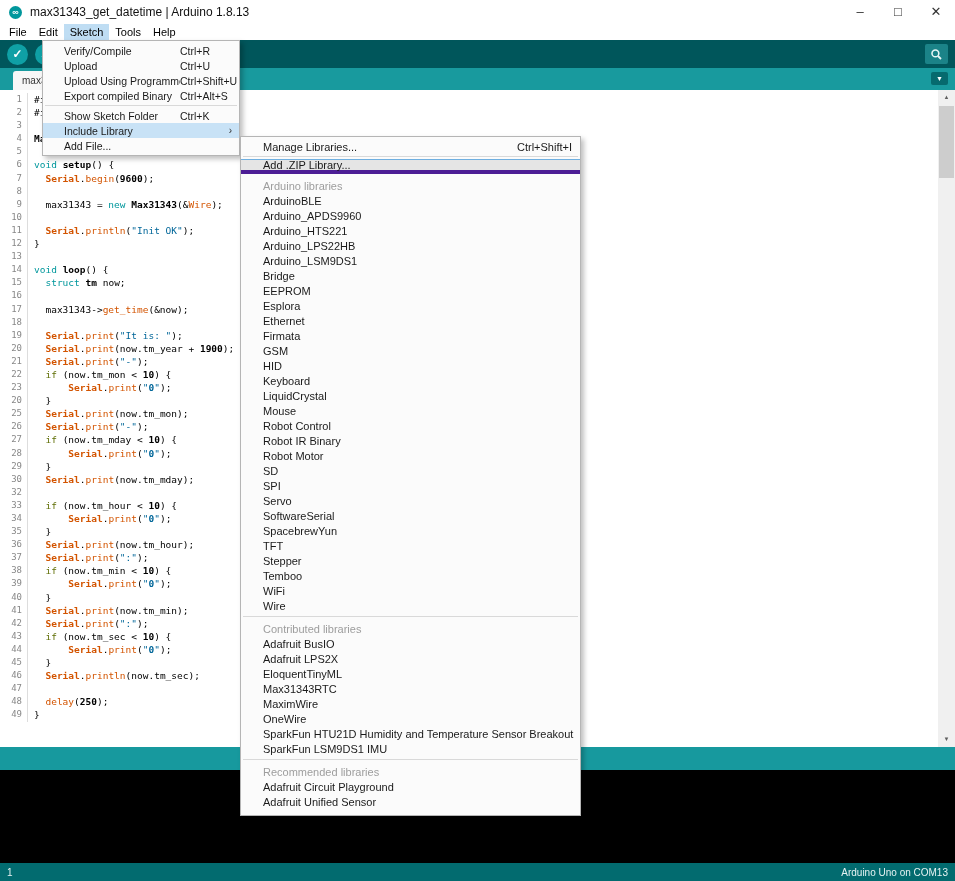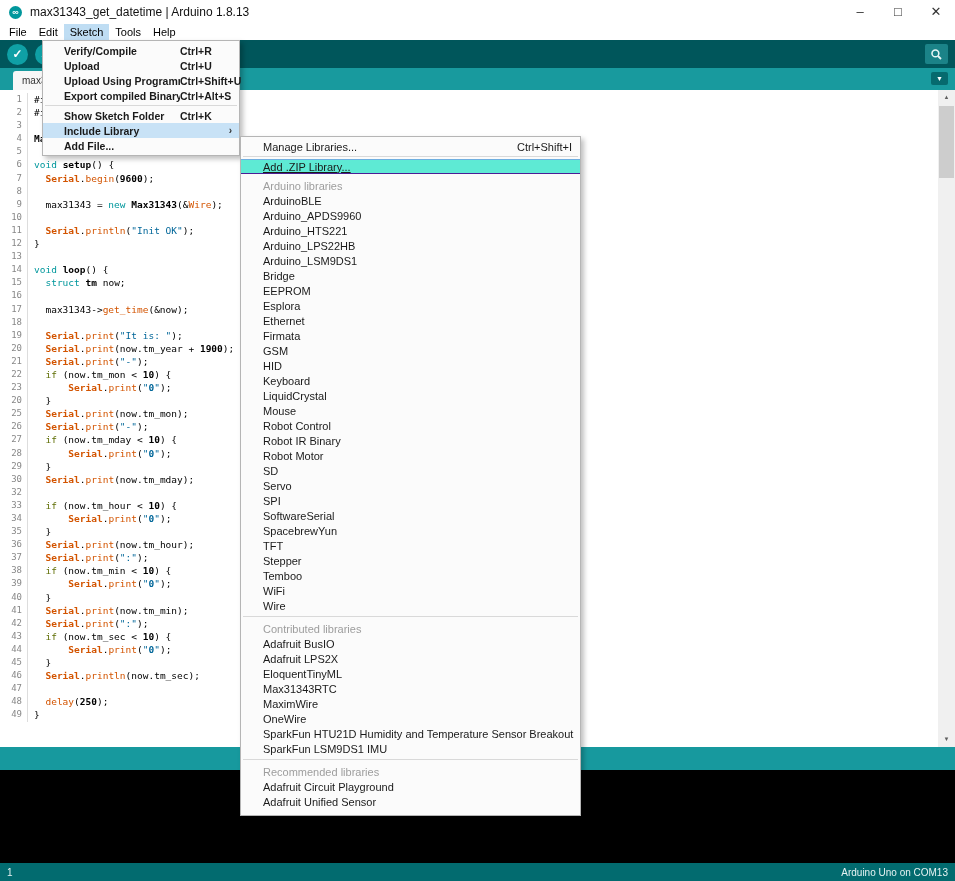--- a/index.html
+++ b/index.html
@@ -63,31 +63,31 @@
   .msgstrip { height:23px; background:#17999E; }
   .console  { height:93px; background:#000; }
   .statusbar { height:18px; background:#026B6F; display:flex; align-items:center;
                justify-content:space-between; padding:0 7px; font-size:10px; color:#E6F2F2; }
 
   
   .menu { position:absolute; background:#FBFBFB; border:1px solid #B5B5B5;
           box-shadow:3px 3px 5px rgba(0,0,0,.25); z-index:10; }
   .sketch-menu { left:42px; top:40px; width:198px; padding:2px 0; }
   .sk-item { height:15px; display:flex; align-items:center; font-size:10.5px; color:#1a1a1a;
-             padding:0 7px 0 21px;font-weight:bold; }
+             padding:0 7px 0 21px; }
   .sk-item .lbl { flex:0 0 116px; overflow:hidden; white-space:nowrap; }
   .sk-item .sc { white-space:nowrap; }
   .sk-item .arrow { margin-left:auto; font-size:10px; color:#333; }
   .sk-item.hl { background:#C8E2F6; }
 
   .submenu { left:240px; top:136px; width:341px; height:680px; overflow:hidden; padding-top:2px; }
   .sub-item { height:15px; display:flex; align-items:center; font-size:11px; color:#1a1a1a;
               padding:0 8px 0 22px; }
   .sub-item .sc { margin-left:auto; white-space:nowrap; }
-  .sub-item.hl { background:#5eead4; border-top:1px solid #6FAFE0; border-bottom:1px solid #4c1d95;text-decoration:underline; }
+  .sub-item.hl { background:#e5e5e5; border-top:1px solid #6FAFE0; border-bottom:4px solid #4c1d95; }
   .menu-sep { height:1px; background:#D9D9D9; margin:2px 2px; }
   .sub-header { height:15px; line-height:15px; font-size:11px; color:#9D9D9D; padding-left:22px; margin-top:5px; }
   .lib-item { height:15px; line-height:15px; font-size:11px; color:#1a1a1a; padding-left:22px;
               white-space:nowrap; overflow:hidden; }
 </style>
 </head>
 <body>
 
 <div>
 
@@ -245,22 +245,22 @@
       <div class="lib-item">Firmata</div>
       <div class="lib-item">GSM</div>
       <div class="lib-item">HID</div>
       <div class="lib-item">Keyboard</div>
       <div class="lib-item">LiquidCrystal</div>
       <div class="lib-item">Mouse</div>
       <div class="lib-item">Robot Control</div>
       <div class="lib-item">Robot IR Binary</div>
       <div class="lib-item">Robot Motor</div>
       <div class="lib-item">SD</div>
+      <div class="lib-item">SPI</div>
       <div class="lib-item">Servo</div>
-      <div class="lib-item">SPI</div>
       <div class="lib-item">SoftwareSerial</div>
       <div class="lib-item">SpacebrewYun</div>
       <div class="lib-item">TFT</div>
       <div class="lib-item">Stepper</div>
       <div class="lib-item">Temboo</div>
       <div class="lib-item">WiFi</div>
       <div class="lib-item">Wire</div>
       <div class="menu-sep"></div>
       <div class="sub-header">Contributed libraries</div>
       <div class="lib-item">Adafruit BusIO</div>

